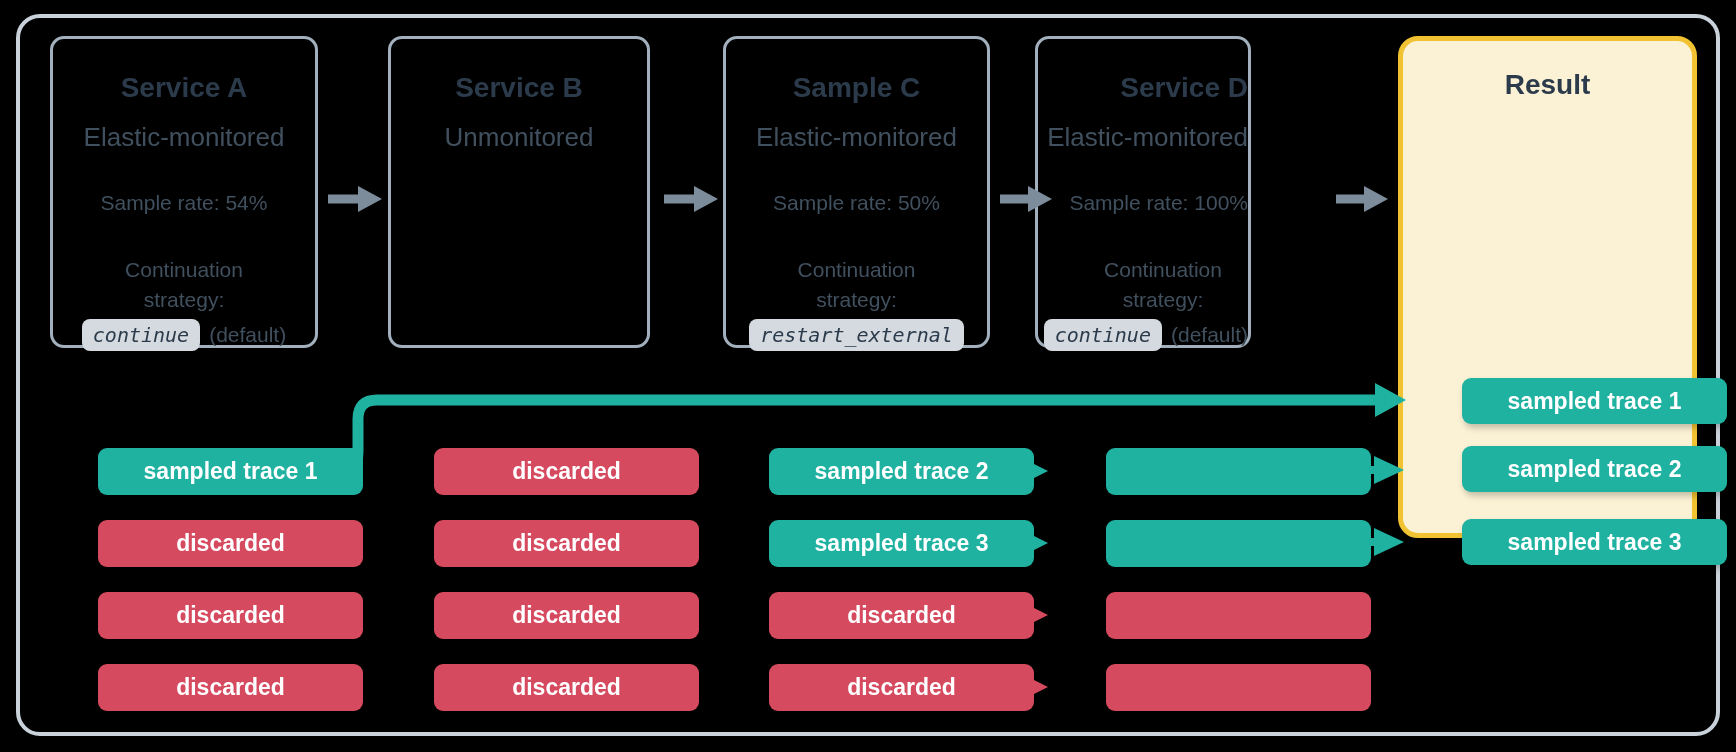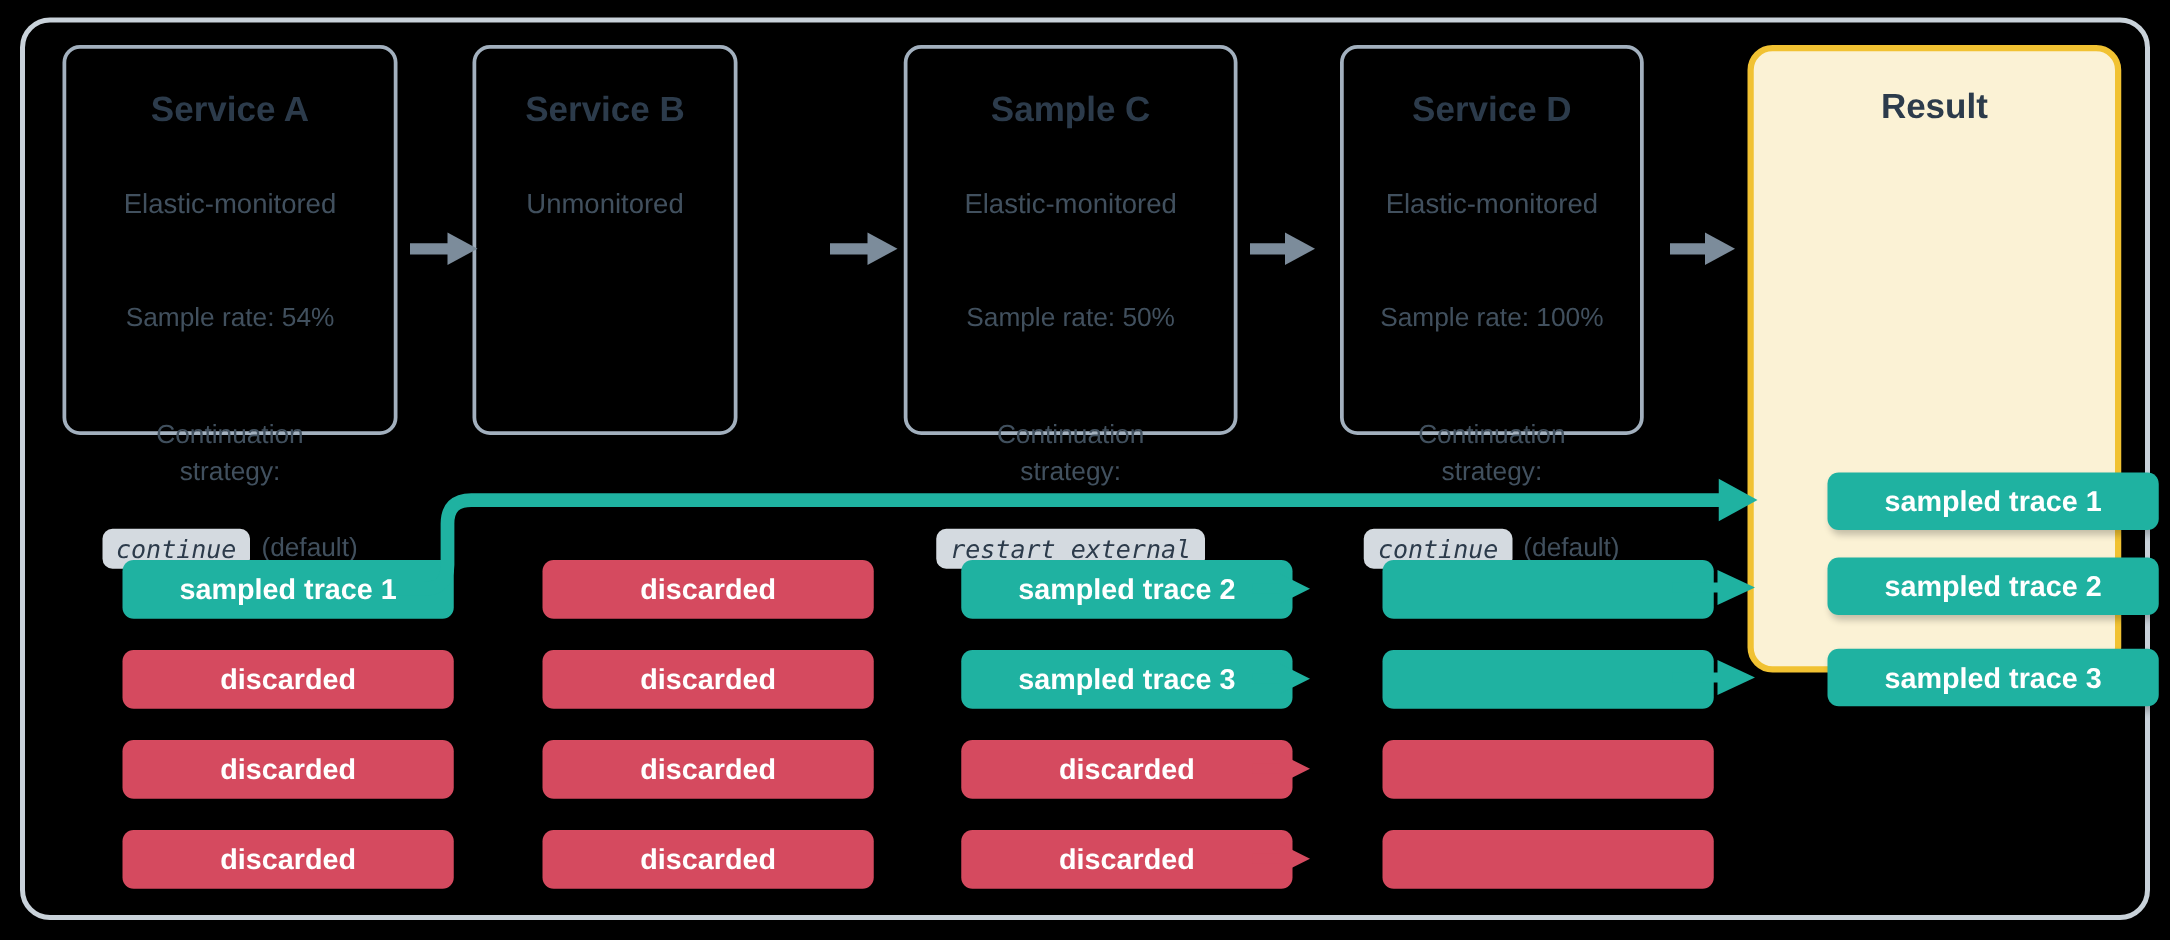--- a/index.html
+++ b/index.html
@@ -8,23 +8,23 @@
     --teal:#1FB2A1; --red:#D54A5F; --pill-text:#FFFFFF; --arrow-gray:#7C8C9B;
     --result-bg:#FBF2D5; --result-border:#F1C232;
   }
   html,body{margin:0;padding:0;background:var(--canvas-bg);}
   .canvas{position:relative;width:1736px;height:752px;background:var(--canvas-bg);
     font-family:"Liberation Sans","DejaVu Sans",sans-serif;overflow:hidden;}
   .outer-frame{position:absolute;left:16px;top:14px;width:1704px;height:722px;
     border:4px solid var(--frame-border);border-radius:24px;box-sizing:border-box;}
   .service-box{position:absolute;top:36px;height:312px;box-sizing:border-box;
     border:3px solid var(--service-border);border-radius:14px;
-    display:flex;flex-direction:column;align-items:center;padding-top:34px;gap:26px;}
+    display:flex;flex-direction:column;align-items:center;padding-top:34px;}
   .service-box h2{margin:0;font-size:28px;line-height:30px;font-weight:bold;color:var(--title-text);}
-  .monitoring{margin-top:22px;font-size:22px;line-height:24px;color:var(--body-text);font-weight:500;}
+  .monitoring{margin-top:22px;font-size:26px;line-height:24px;color:var(--body-text);font-weight:500;}
   .sample{margin-top:42px;font-size:21px;line-height:24px;color:var(--body-text);font-weight:500;}
   .strategy{margin-top:40px;width:170px;text-align:center;font-size:21px;line-height:30px;
     color:var(--body-text);font-weight:500;}
   .codeline{margin-top:4px;display:flex;align-items:center;gap:9px;}
   .codeline code{font-family:"DejaVu Sans Mono","Liberation Mono",monospace;font-size:20px;
     color:var(--code-text);background:var(--code-bg);border-radius:8px;padding:4px 11px;font-style:italic;}
   .note{font-size:21px;color:var(--body-text);font-weight:500;}
   .result-box{position:absolute;left:1398px;top:36px;width:299px;height:502px;box-sizing:border-box;
     background:var(--result-bg);border:5px solid var(--result-border);border-radius:20px;}
   .result-box h2{margin:29px 0 0 0;text-align:center;font-size:28px;line-height:30px;
@@ -54,36 +54,36 @@
     <h2>Service A</h2>
     <div class="monitoring">Elastic-monitored</div>
     <div class="sample">Sample rate: 54%</div>
     <div class="strategy">Continuation strategy:</div>
     <div class="codeline">
       <code>continue</code>
       <span class="note">(default)</span>
     </div>
   </section>
 
-  <section class="service-box" style="left:378px;width:212px;text-align:right;">
+  <section class="service-box" style="left:388px;width:262px;text-align:right;">
     <h2>Service B</h2>
     <div class="monitoring">Unmonitored</div>
   </section>
 
   <section class="service-box" style="left:723px;width:267px;">
     <h2>Sample C</h2>
     <div class="monitoring">Elastic-monitored</div>
     <div class="sample">Sample rate: 50%</div>
     <div class="strategy">Continuation strategy:</div>
     <div class="codeline">
       <code>restart_external</code>
     </div>
   </section>
 
-  <section class="service-box" style="left:1072px;width:243px;">
+  <section class="service-box" style="left:1035px;width:216px;align-items:flex-end;">
     <h2>Service D</h2>
     <div class="monitoring">Elastic-monitored</div>
     <div class="sample">Sample rate: 100%</div>
     <div class="strategy">Continuation strategy:</div>
     <div class="codeline">
       <code>continue</code>
       <span class="note">(default)</span>
     </div>
   </section>
 

